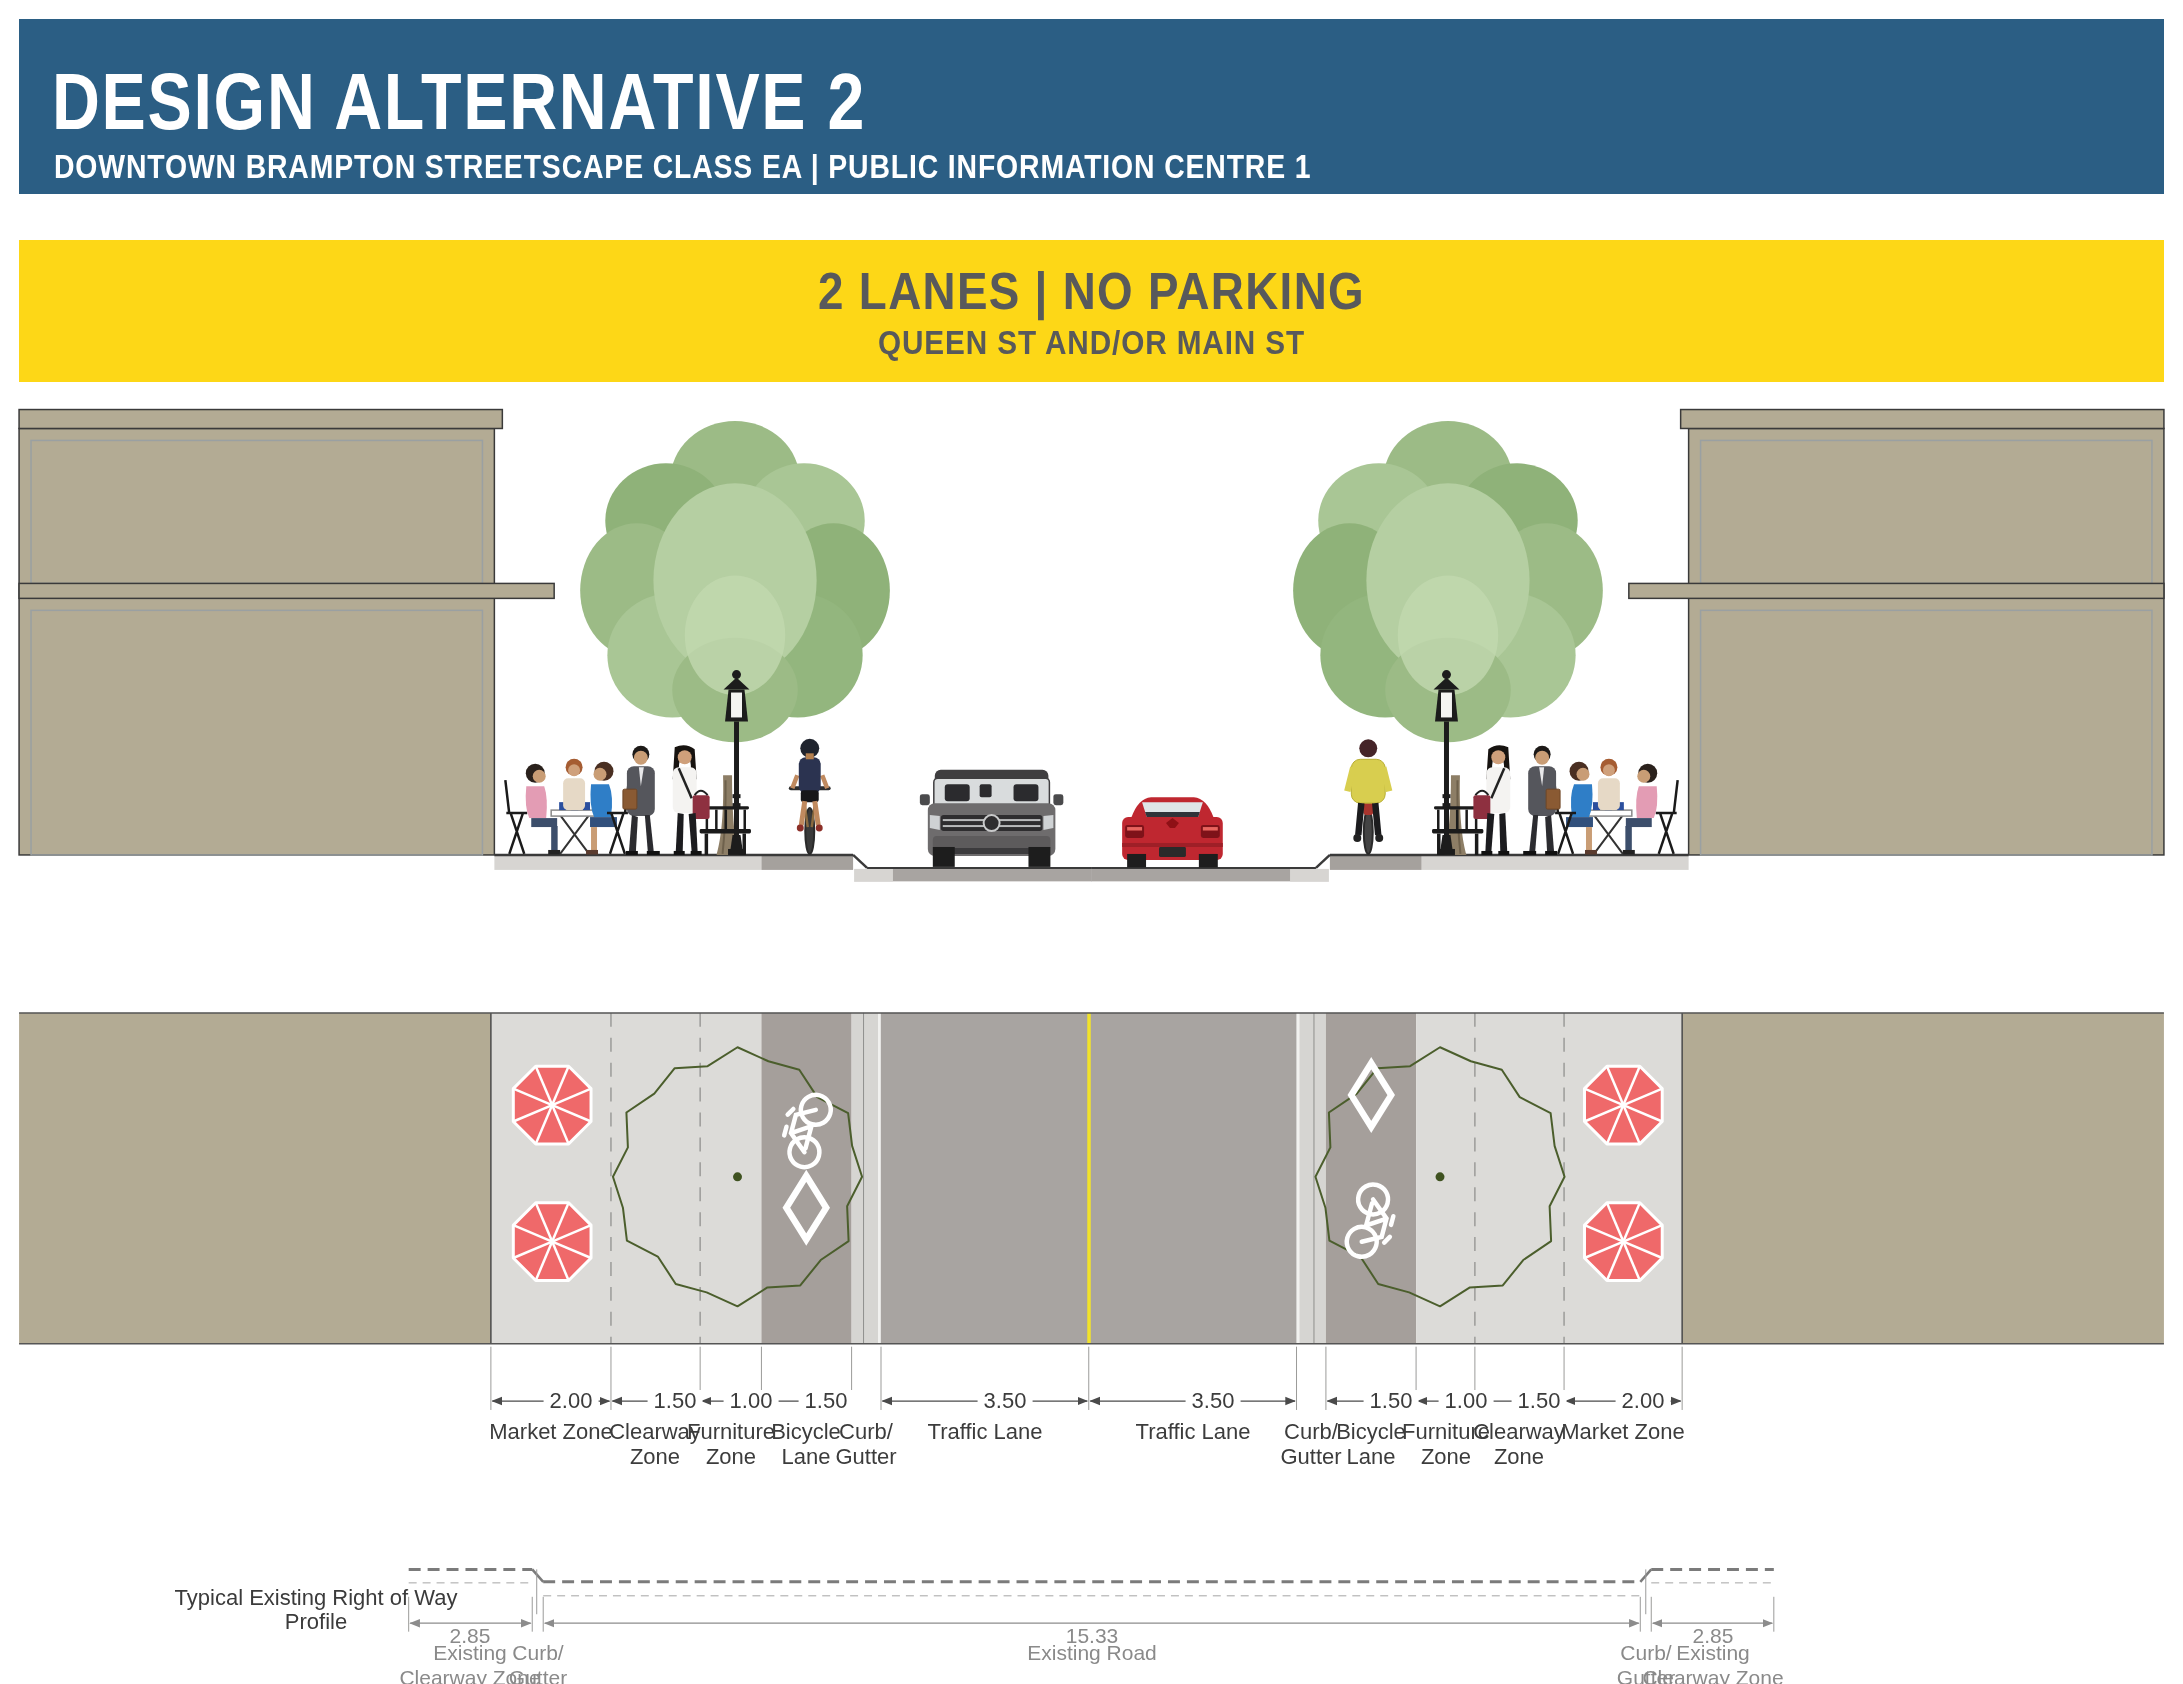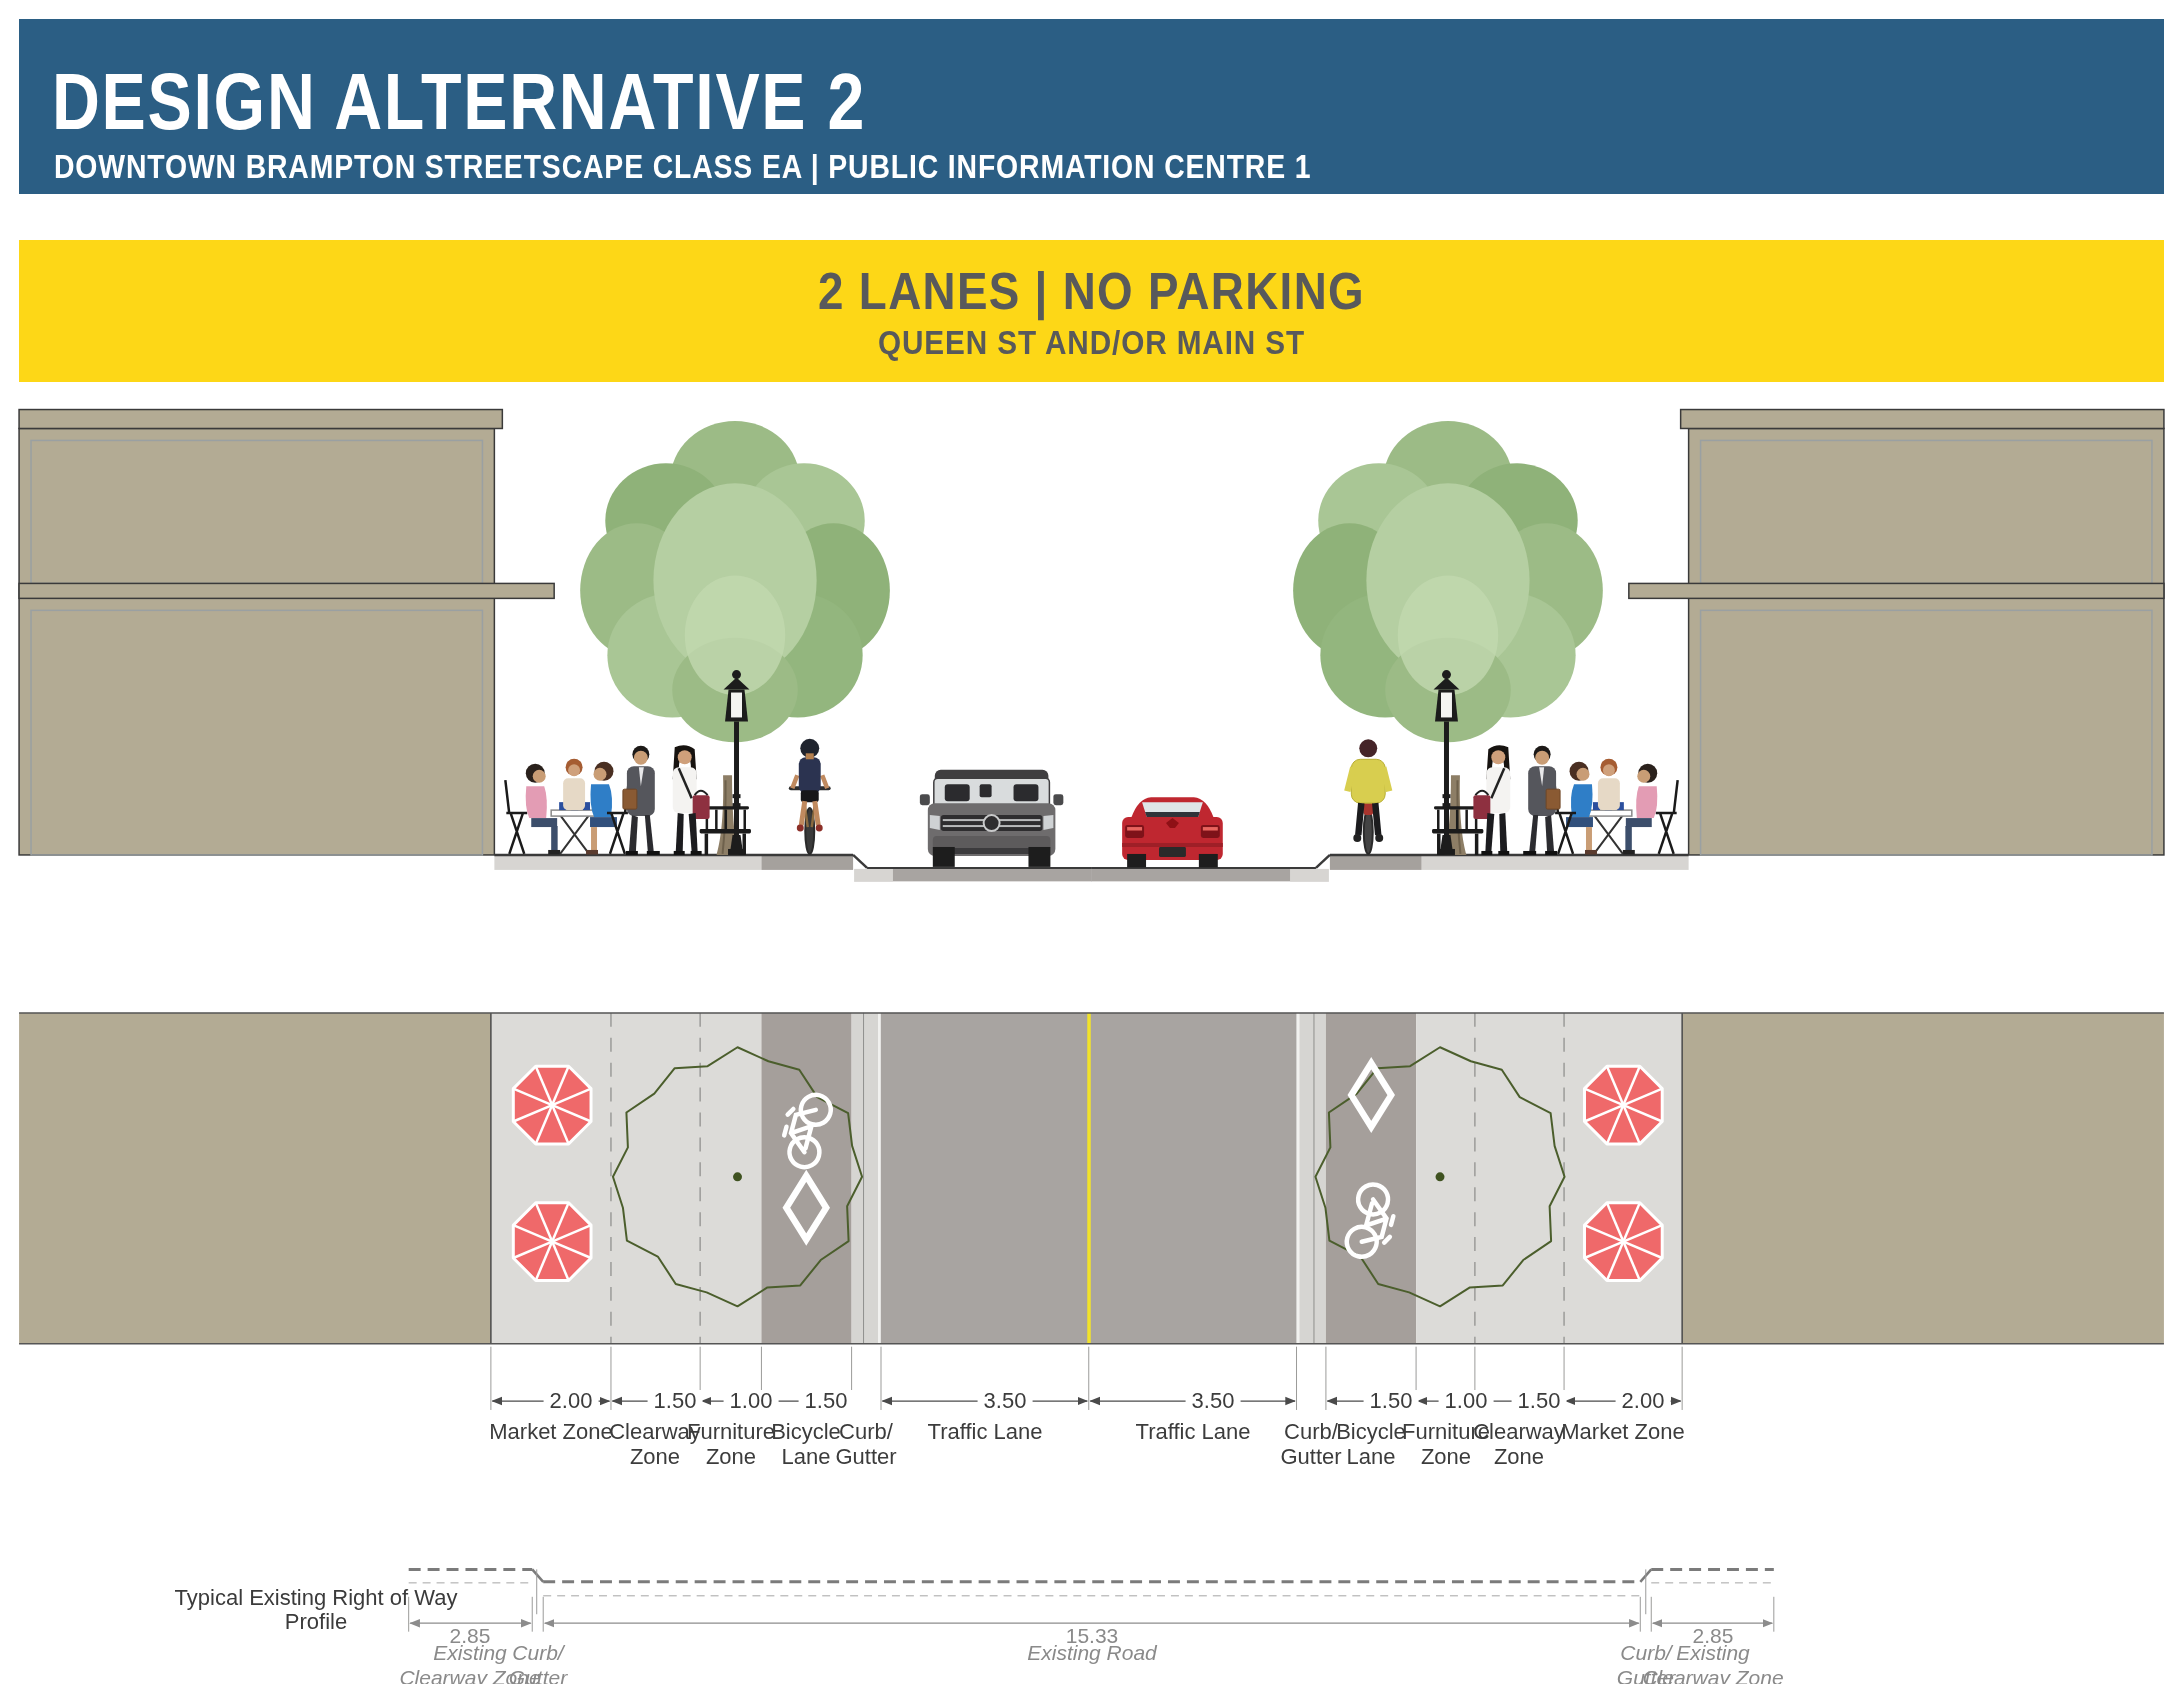--- a/index.html
+++ b/index.html
@@ -30,21 +30,21 @@
   .dim-lbl span{display:block;}
   .dim-lbl span:empty{display:none;}
 
   
   .pro-title{position:absolute;left:164px;top:1586px;width:304px;font-size:22px;color:#3b3b3b;
              text-align:center;line-height:1.1;}
   .pro-num{position:absolute;transform:translate(-50%,-50%);background:#ffffff;padding:0 5px;
            font-size:21px;color:#8a8a8a;white-space:nowrap;line-height:1;margin-top:11px;}
   .pro-lbl{position:absolute;transform:translateX(-50%);font-size:21px;color:#8a8a8a;
            text-align:center;line-height:1.18;white-space:nowrap;}
-  .pro-lbl span{display:block;font-style:italic;}
+  .pro-lbl span{display:block;}
 </style>
 </head>
 <body>
 
 <div class="poster">
 
   <div class="hdr">
     <div class="hdr-title">DESIGN ALTERNATIVE 2</div>
     <div class="hdr-sub">DOWNTOWN BRAMPTON STREETSCAPE CLASS EA  |  PUBLIC INFORMATION CENTRE 1</div>
   </div>

